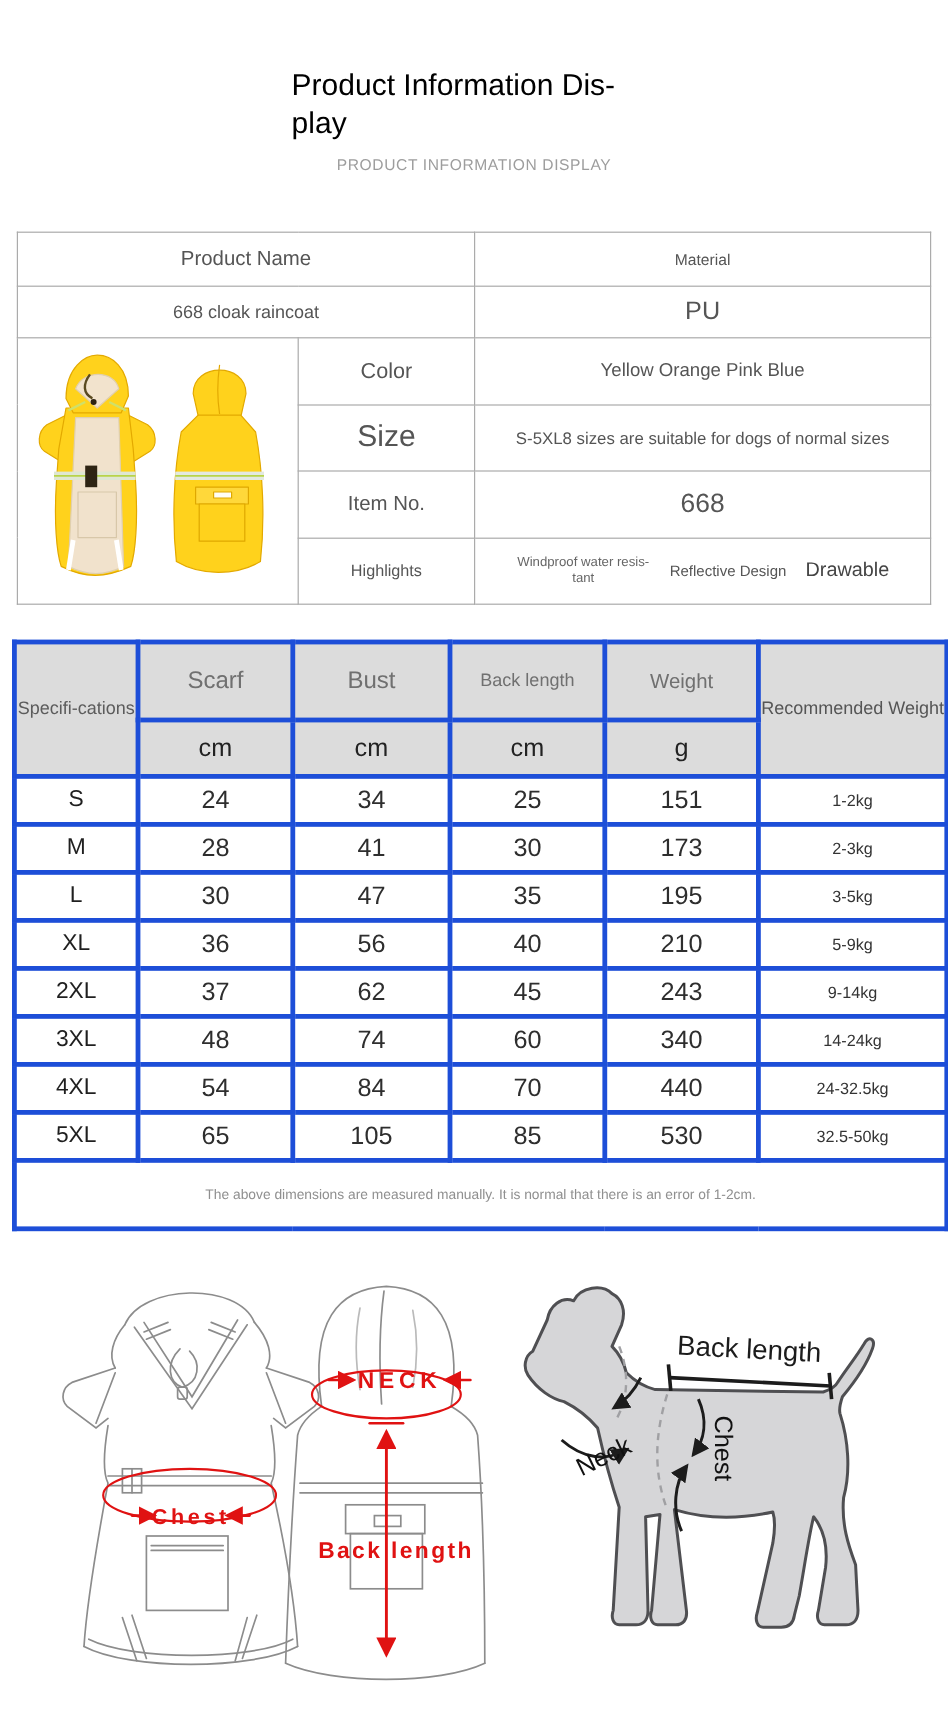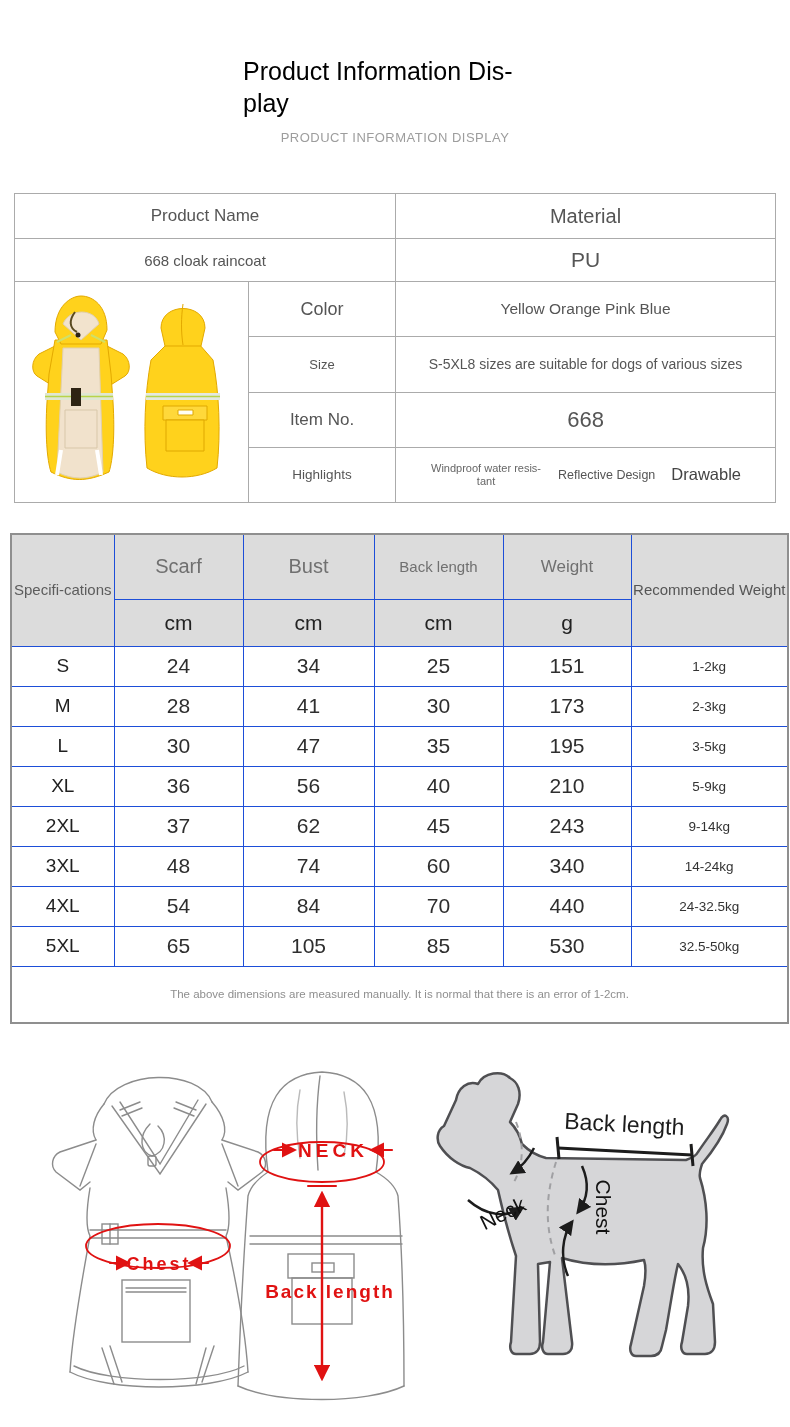--- a/index.html
+++ b/index.html
@@ -14,39 +14,39 @@
 
   
   table{border-collapse:collapse;table-layout:fixed;}
   .info-table{position:absolute;left:14px;top:193px;width:761px;}
   .info-table td{border:1px solid #ababab;text-align:center;vertical-align:middle;
                  padding:0;color:#555;}
   .r-head{height:45px;}
   .r-val{height:43px;}
   .r-detail{height:54px;}
   .c-pname{font-size:17px;color:#3d3d3d;}
-  .c-mat{font-size:20px;color:#4a4a4a;}
+  .c-mat{font-size:13px;color:#4a4a4a;}
   .c-pnameval{font-size:15px;color:#555;}
   .c-matval{font-size:21px;color:#333;}
   .c-label{font-size:18px;color:#555;}
-  .c-label-size{font-size:13px;}
+  .c-label-size{font-size:25px;}
   .c-label-item{font-size:17px;}
   .c-label-high{font-size:13.5px;color:#777;}
   .c-colorval{font-size:15.5px;color:#666;}
   .c-sizeval{font-size:14px;color:#555;}
   .c-itemval{font-size:22px;color:#333;}
   .photo-cell{background:#fff;}
   .high-wrap{display:flex;align-items:center;justify-content:center;gap:16px;padding:0 6px;}
   .h1{font-size:11px;color:#666;width:112px;text-align:center;line-height:1.2;}
   .h2{font-size:12.5px;color:#555;}
   .h3{font-size:16.5px;color:#444;}
 
   
   .size-table{position:absolute;left:10px;top:533px;width:777px;border:2px solid #8f8f8f;}
-  .size-table td,.size-table th{border:1px solid #1d4ed8;text-align:center;
+  .size-table td,.size-table th{border:4px solid #1d4ed8;text-align:center;
       vertical-align:middle;padding:0;font-weight:normal;}
   .size-table thead th{background:#dcdcdc;}
   .hr1{height:65px;}
   .hr2{height:47px;}
   .th-spec{font-size:15px;color:#5c5c5c;text-align:left;padding-left:14px;line-height:1.25;background:#dcdcdc;}
   .th-name{font-size:20px;color:#707070;}
   .th-back{font-size:15px;text-align:left;padding-left:34px;line-height:1.2;}
   .th-weight{font-size:17px;}
   .th-unit{font-size:21px;font-weight:bold;color:#222;}
   .th-rec{font-size:15px;color:#555;text-align:left;padding-left:14px;line-height:1.25;background:#dcdcdc;}
@@ -120,21 +120,21 @@
             <rect x="163" y="128" width="15" height="5" fill="#fffef5" stroke="#dfa800"></rect>
             <rect x="151" y="138" width="38" height="31" fill="#ffd21c" stroke="#dfa800"></rect>
           </g>
         </svg>
       </td>
       <td class="c-label">Color</td>
       <td class="c-colorval">Yellow Orange Pink Blue</td>
     </tr>
     <tr class="r-detail">
       <td class="c-label c-label-size">Size</td>
-      <td class="c-sizeval">S-5XL8 sizes are suitable for dogs of various sizes</td>
+      <td class="c-sizeval">S-5XL8 sizes are suitable for dogs of normal sizes</td>
     </tr>
     <tr class="r-detail">
       <td class="c-label c-label-item">Item No.</td>
       <td class="c-itemval">668</td>
     </tr>
     <tr class="r-detail">
       <td class="c-label c-label-high">Highlights</td>
       <td>
         <div class="high-wrap">
           <span class="h1">Windproof water resis-tant</span>

